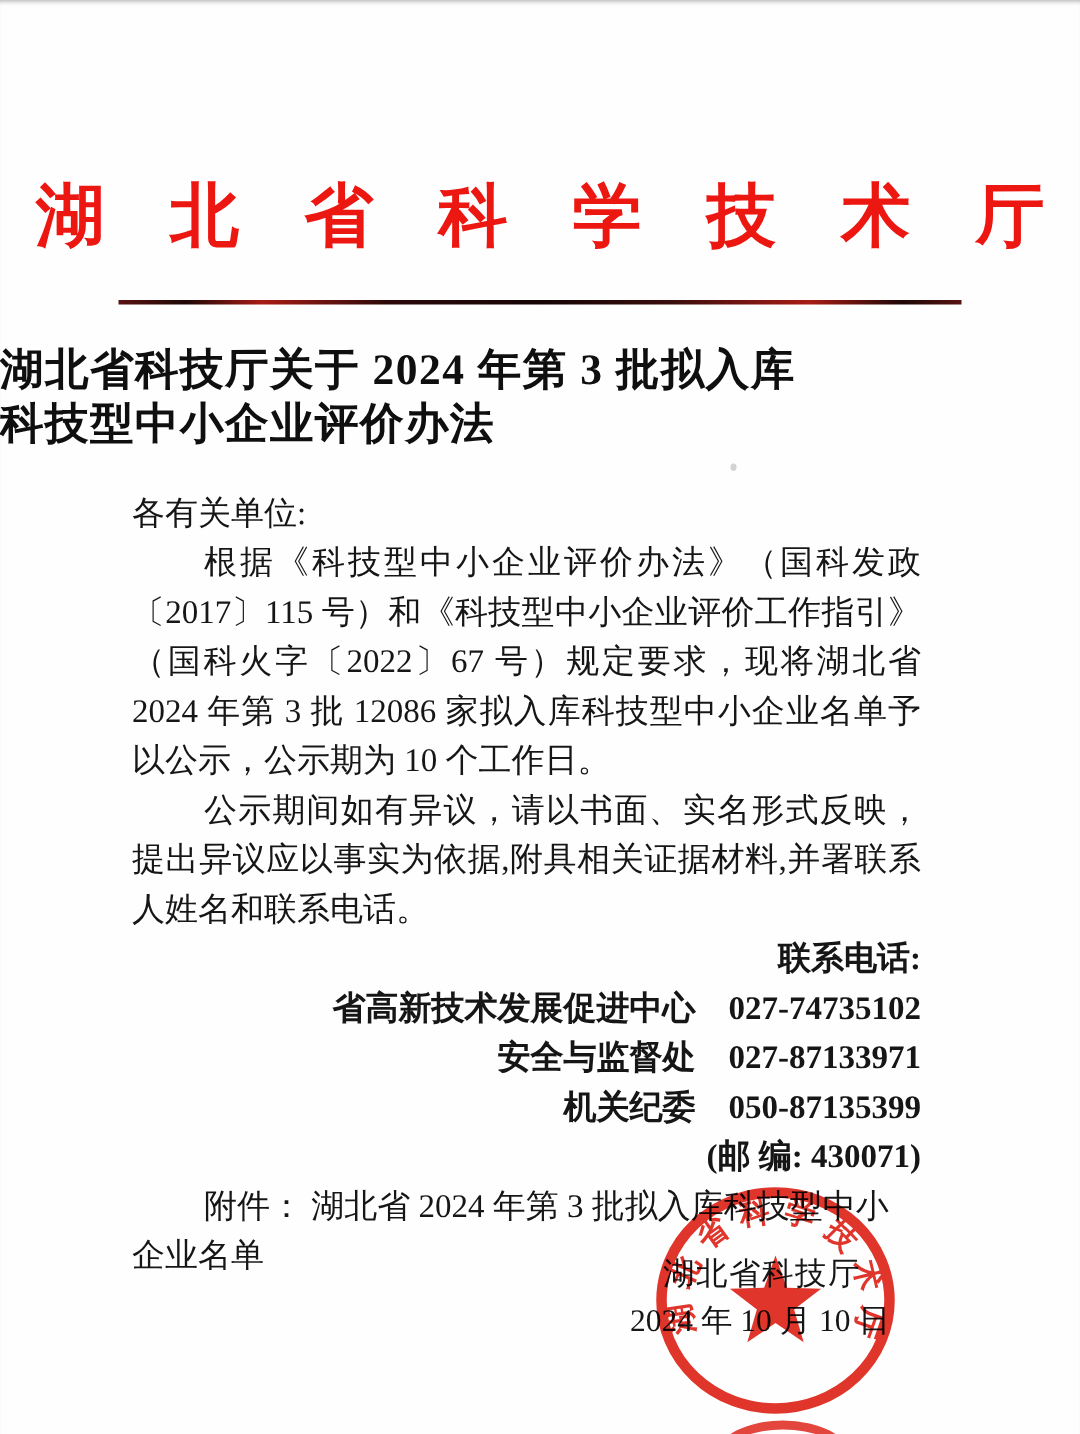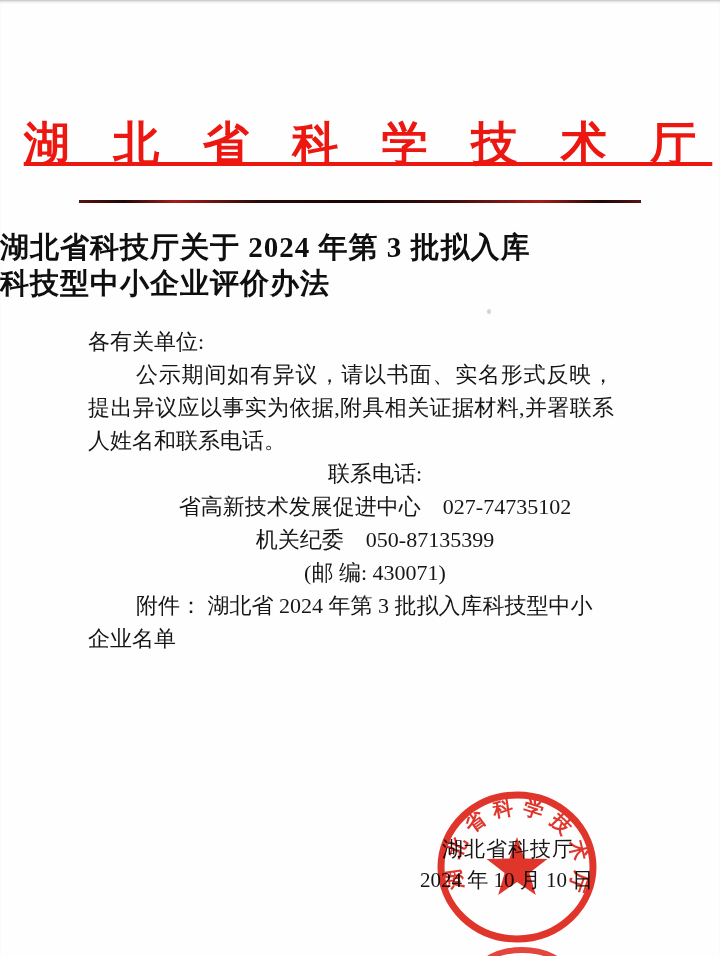--- a/index.html
+++ b/index.html
@@ -18,21 +18,20 @@
     margin: 0;
     padding-top: 121px;
     text-align: center;
     font-size: 46px;
     line-height: 1;
     font-weight: bold;
     letter-spacing: 16px;
     text-indent: 16px;
     color: #ed1712;
     white-space: nowrap;
-    text-decoration: underline;
   }
   .rule {
     width: 562px;
     height: 3px;
     margin: 33px auto 0 auto;
     background: linear-gradient(90deg,
       #5a1212 0%, #1e0707 8%, #a81c16 17%, #2b0909 32%,
       #150505 50%, #3c0d0d 66%, #a81c16 82%, #1e0707 93%, #5a1212 100%);
   }
   .doc-title {
@@ -45,21 +44,21 @@
     color: #0f0f0f;
   }
   .body-text {
     margin: 24px 106px 0 88px;
     font-size: 22px;
     line-height: 33px;
     text-align: justify;
   }
   .body-text p { margin: 0; }
   .para { text-indent: 48px; }
-  .cline { text-indent: 48px; text-align: center; }
+  .cline { text-indent: 48px; text-align: right; font-weight: bold; }
   .attachment { margin-top: 10px; text-indent: 48px; text-align: left; }
   .sig-org {
     position: absolute;
     left: 442px; top: 835px;
     font-size: 21px;
     letter-spacing: 1px;
     white-space: nowrap;
   }
   .sig-date {
     position: absolute;
@@ -102,23 +101,25 @@
 
   <div class="rule"></div>
 
   <div class="doc-title">
     <div>湖北省科技厅关于 2024 年第 3 批拟入库</div>
     <div>科技型中小企业评价办法</div>
   </div>
 
   <div class="body-text">
     <p>各有关单位:</p>
+    <p class="para">根据《科技型中小企业评价办法》（国科发政〔2017〕115 号）和《科技型中小企业评价工作指引》（国科火字〔2022〕67 号）规定要求，现将湖北省 2024 年第 3 批 12086 家拟入库科技型中小企业名单予以公示，公示期为 10 个工作日。</p>
     <p class="para">公示期间如有异议，请以书面、实名形式反映，提出异议应以事实为依据,附具相关证据材料,并署联系人姓名和联系电话。</p>
     <p class="cline">联系电话:</p>
     <p class="cline">省高新技术发展促进中心　027-74735102</p>
+    <p class="cline">安全与监督处　027-87133971</p>
     <p class="cline">机关纪委　050-87135399</p>
     <p class="cline">(邮 编: 430071)</p>
     <p class="attachment">附件： 湖北省 2024 年第 3 批拟入库科技型中小企业名单</p>
   </div>
 
   <div class="sig-org">湖北省科技厅</div>
   <div class="sig-date">2024 年 10 月 10 日</div>
 
   <svg class="seal" viewBox="0 0 180 180" xmlns="http://www.w3.org/2000/svg">
     <ellipse cx="90" cy="90" rx="76" ry="72" fill="none" stroke="#df251b" stroke-width="7"></ellipse>

